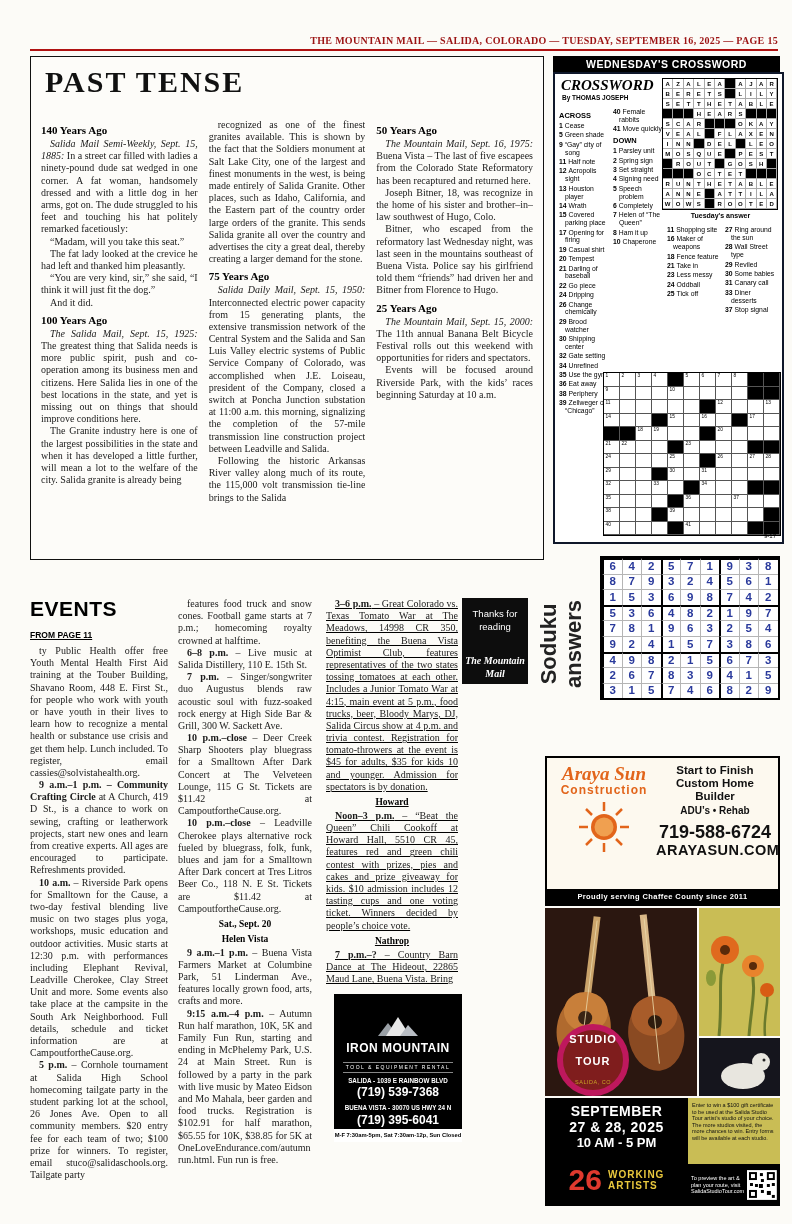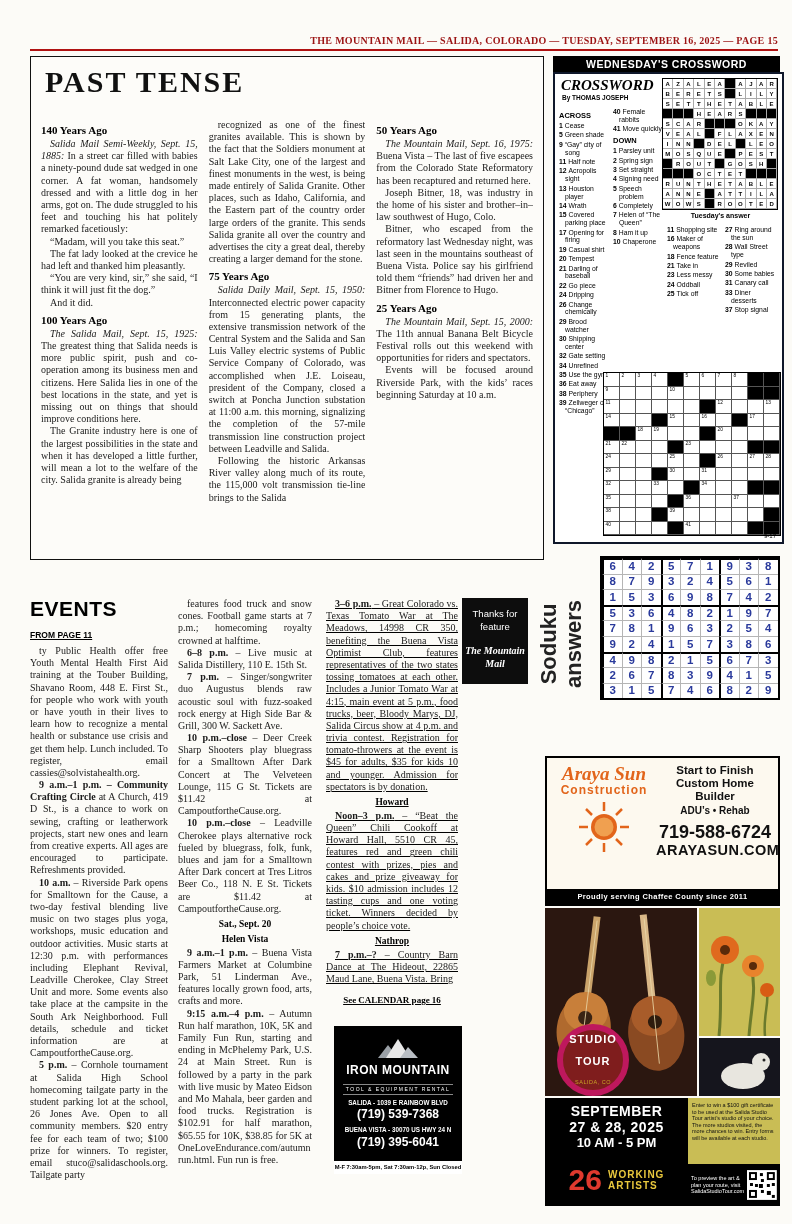--- a/index.html
+++ b/index.html
@@ -50,21 +50,21 @@
   .sgrid{position:absolute;left:600px;top:556px;display:grid;grid-template-columns:repeat(9,19.5px);
          grid-auto-rows:15.6px;border:2px solid #000;background:#fff;width:fit-content;}
   .scell{display:flex;align-items:center;justify-content:center;font:bold 11.5px/1 "Liberation Sans",sans-serif;
          color:#2a3a9c;border-left:1px solid #b5b5b5;border-top:1px solid #b5b5b5;}
   .scell.bl{border-left:2px solid #000;}
   .scell.bt{border-top:2px solid #000;}
   
   .thanks-box{position:absolute;left:462px;top:598px;width:66px;height:86px;background:#0d0d0d;color:#fff;
               text-align:center;padding-top:10px;box-sizing:border-box;}
   .tb-top{font:9.5px/1.35 "Liberation Sans",sans-serif;}
-  .tb-bottom{font:bold italic 10px/1.3 "Liberation Serif",serif;margin-top:10px;}
+  .tb-bottom{font:bold italic 10px/1.3 "Liberation Serif",serif;margin-top:20px;}
   
   .araya{position:absolute;left:545px;top:756px;width:235px;height:150px;border:2px solid #000;
          background:#fdf9ef;box-sizing:border-box;padding-left:9px;}
   .araya-left{position:absolute;left:4px;top:6px;width:106px;text-align:center;}
   .araya-n1{font:bold italic 19px/1 "Liberation Serif",serif;color:#e2651b;}
   .araya-n2{font:bold 12px/1.2 "Liberation Sans",sans-serif;color:#e2651b;letter-spacing:1px;}
   .araya-sun{margin:4px auto 0;}
   .araya-right{position:absolute;right:4px;top:6px;width:118px;text-align:center;color:#111;}
   .ar-t1{font:bold 11.5px/1.15 "Liberation Sans",sans-serif;}
   .ar-t3{font:bold 10px/1.3 "Liberation Sans",sans-serif;}
@@ -90,22 +90,22 @@
   .st-artists{height:52px;display:flex;align-items:center;justify-content:center;gap:6px;}
   .st-count{font:bold 30px/1 "Liberation Sans",sans-serif;color:#e0392e;}
   .st-work{color:#e9c83d;font:bold 10px/1.1 "Liberation Sans",sans-serif;letter-spacing:1px;}
   .st-right{width:92px;display:flex;flex-direction:column;}
   .st-entry{height:66px;background:#c9bd55;color:#111;font:5.5px/1.2 "Liberation Sans",sans-serif;
             padding:4px;box-sizing:border-box;text-align:left;}
   .st-preview{flex:1;background:#000;color:#fff;font:5.5px/1.25 "Liberation Sans",sans-serif;
               display:flex;align-items:center;gap:3px;padding:3px;box-sizing:border-box;}
   .st-preview span{flex:1;}
   
-  .ironmtn{position:absolute;left:334px;top:1026px;width:128px;height:148px;background:#000;color:#fff;
-           text-align:center;box-sizing:border-box;padding-top:12px;}
+  .ironmtn{position:absolute;left:334px;top:994px;width:128px;height:148px;background:#000;color:#fff;
+           text-align:center;box-sizing:border-box;padding-top:22px;}
   .im-name{font:bold 12px/1.1 "Liberation Sans",sans-serif;letter-spacing:.5px;margin-top:2px;}
   .im-sub{font:5px/1.4 "Liberation Sans",sans-serif;letter-spacing:1.5px;border-top:1px solid #888;
           border-bottom:1px solid #888;display:inline-block;padding:1px 3px;margin:2px 0 4px;}
   .im-loc{font:bold 6.3px/1.3 "Liberation Sans",sans-serif;}
   .im-phone{font:bold 12px/1.25 "Liberation Sans",sans-serif;margin-bottom:4px;}
   .im-hours{position:absolute;left:0;right:0;bottom:0;height:13px;background:#fff;color:#000;
             font:bold 5.8px/13px "Liberation Sans",sans-serif;}
   
   .ev-col{position:absolute;top:598px;overflow:hidden;}
   .ev1{left:30px;width:138px;height:616px;}
@@ -124,21 +124,21 @@
   <div class="masthead">THE MOUNTAIN MAIL — SALIDA, COLORADO — TUESDAY, SEPTEMBER 16, 2025 — PAGE 15</div>
   <div class="redline"></div>
 
   <section class="pt-box">
     <h1 class="pt-title">PAST TENSE</h1>
     <div class="pt-cols">
       <div class="pt-col">
 
           <h4 class="era">140 Years Ago</h4>
 
-          <p class="para"><i>Salida Mail Semi-Weekly, Sept. 15, 1885:</i><span> In a street car filled with babies a ninety-pound dude sat wedged in one corner. A fat woman, handsomely dressed and with a little dog in her arms, got on. The dude struggled to his feet and touching his hat politely remarked facetiously:</span></p>
+          <p class="para"><i>Salida Mail Semi-Weekly, Sept. 15, 1885:</i><span> In a street car filled with ladies a ninety-pound dude sat wedged in one corner. A fat woman, handsomely dressed and with a little dog in her arms, got on. The dude struggled to his feet and touching his hat politely remarked facetiously:</span></p>
 
           <p class="para"><span>“Madam, will you take this seat.”</span></p>
 
           <p class="para"><span>The fat lady looked at the crevice he had left and thanked him pleasantly.</span></p>
 
           <p class="para"><span>“You are very kind, sir,” she said, “I think it will just fit the dog.”</span></p>
 
           <p class="para"><span>And it did.</span></p>
 
           <h4 class="era">100 Years Ago</h4>
@@ -157,21 +157,21 @@
 
           <p class="para"><span>Following the historic Arkansas River valley along much of its route, the 115,000 volt transmission tie-line brings to the Salida</span></p>
         </div>
       <div class="pt-col">
 
 
           <h4 class="era">50 Years Ago</h4>
 
           <p class="para"><i>The Mountain Mail, Sept. 16, 1975:</i><span> Buena Vista – The last of five escapees from the Colorado State Reformatory has been recaptured and returned here.</span></p>
 
-          <p class="para"><span>Joseph Bitner, 18, was industry in the home of his sister and brother–in–law southwest of Hugo, Colo.</span></p>
+          <p class="para"><span>Joseph Bitner, 18, was recognize in the home of his sister and brother–in–law southwest of Hugo, Colo.</span></p>
 
           <p class="para"><span>Bitner, who escaped from the reformatory last Wednesday night, was last seen in the mountains southeast of Buena Vista. Police say his girlfriend told them “friends” had driven her and Bitner from Florence to Hugo.</span></p>
 
           <h4 class="era">25 Years Ago</h4>
 
           <p class="para"><i>The Mountain Mail, Sept. 15, 2000:</i><span> The 11th annual Banana Belt Bicycle Festival rolls out this weekend with opportunities for riders and spectators.</span></p>
 
           <p class="para"><span>Events will be focused around Riverside Park, with the kids’ races beginning Saturday at 10 a.m.</span></p>
         </div>
     </div>
@@ -624,21 +624,21 @@
       <div class="scell">5</div>
       <div class="scell bl">7</div>
       <div class="scell">4</div>
       <div class="scell">6</div>
       <div class="scell bl">8</div>
       <div class="scell">2</div>
       <div class="scell">9</div>
     </div>
 
   <div class="thanks-box">
-    <div class="tb-top">Thanks for feature</div>
+    <div class="tb-top">Thanks for reading</div>
     <div class="tb-bottom">The Mountain Mail</div>
   </div>
 
   <div class="araya">
     <div class="araya-left">
       <div class="araya-n1">Araya Sun</div>
       <div class="araya-n2">Construction</div>
       <svg class="araya-sun" width="52" height="52" viewBox="0 0 52 52">
         <g stroke="#e2651b" stroke-width="2.5">
           <line x1="26" y1="1" x2="26" y2="10"></line>

